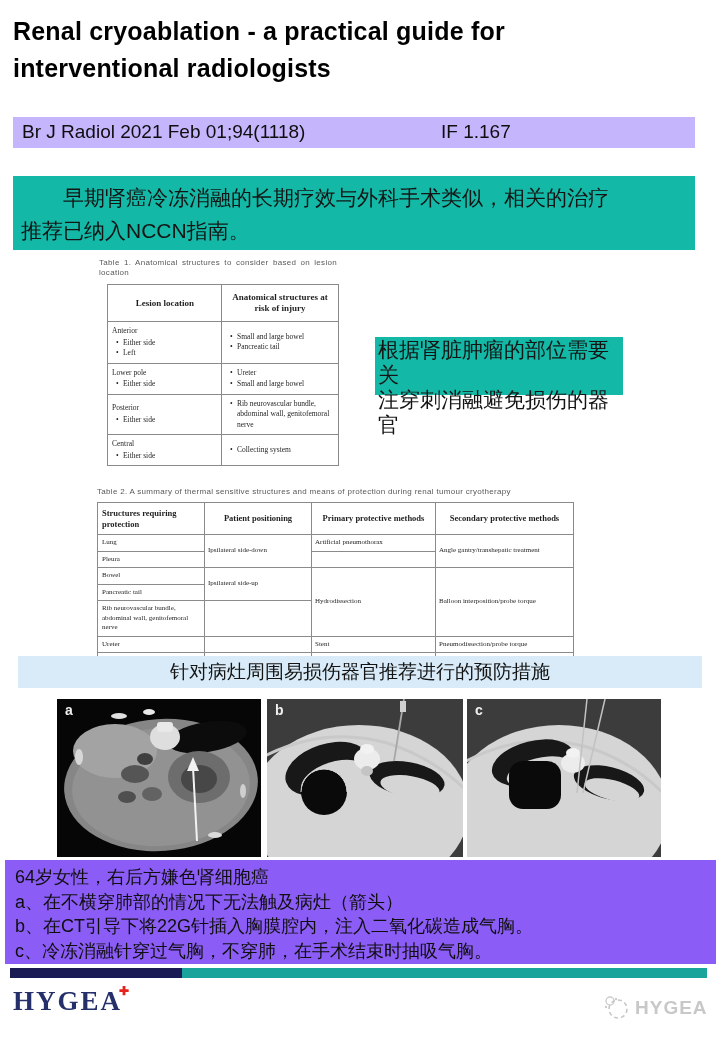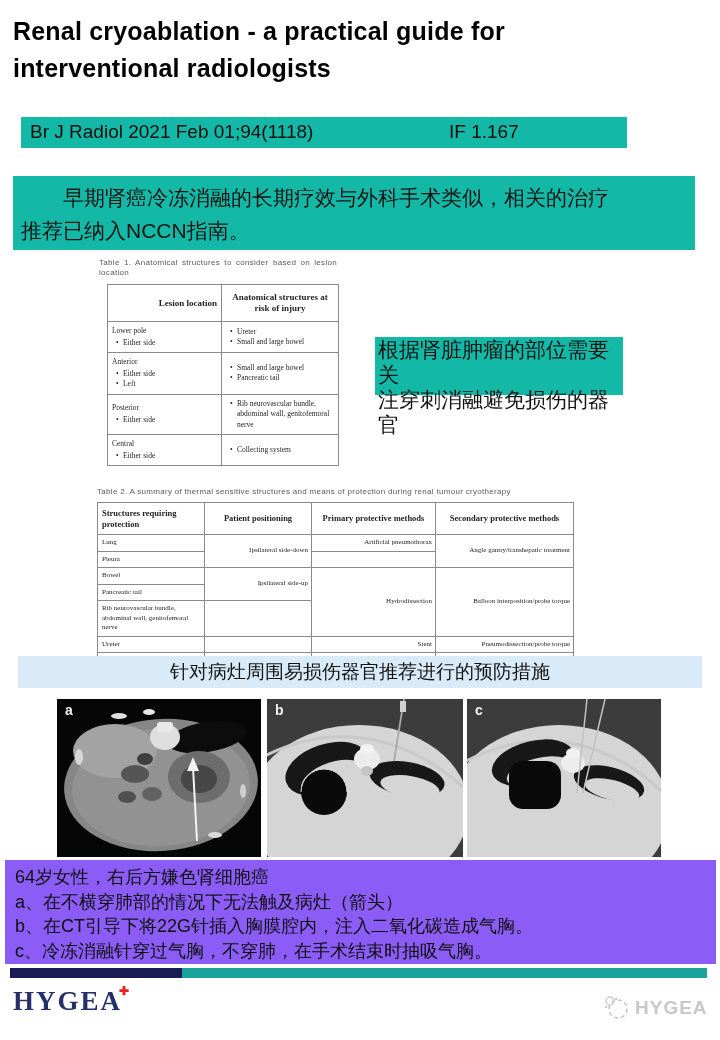--- a/index.html
+++ b/index.html
@@ -5,22 +5,22 @@
   html,body { margin:0; padding:0; background:#ffffff; }
   .slide { position:relative; width:720px; height:1040px; background:#ffffff;
            font-family:"Liberation Sans", sans-serif; overflow:hidden; }
 
   .pre { white-space:pre-line; }
 
   .title { position:absolute; left:13px; top:13px; width:678px; margin:0;
            font-size:25px; line-height:37px; font-weight:bold; color:#000;
            letter-spacing:0.2px; }
 
-  .journal-bar { position:absolute; left:13px; top:117px; width:606px; height:31px;
-                 background:#14b8a6; color:#0e0e0e; font-size:19px;margin-left:8px; }
+  .journal-bar { position:absolute; left:13px; top:117px; width:682px; height:31px;
+                 background:#c4b5fd; color:#0e0e0e; font-size:19px; }
   .journal-citation { position:absolute; left:9px; top:4px; }
   .impact-factor { position:absolute; left:428px; top:4px; }
 
   .callout { position:absolute; background:#14b8a6; color:#141414; box-sizing:border-box; }
   .summary { left:13px; top:176px; width:682px; height:74px;
              font-size:21px; line-height:33px; padding:5px 8px 0 8px; }
   .note { left:375px; top:337px; width:248px; height:58px;
           font-size:21px; line-height:25px; padding-left:3px; }
 
   .banner { position:absolute; left:18px; top:656px; width:684px; height:32px;
@@ -30,31 +30,31 @@
   .fig { position:absolute; }
   .fig1 { left:99px; top:258px; width:248px; }
   .fig2 { left:97px; top:487px; width:490px; }
   .fig-caption { font-size:8px; color:#5a5a5a; letter-spacing:0.3px; line-height:10px; }
   .fig1 .fig-caption { text-align:justify; width:238px; }
 
   table.paper { border-collapse:collapse; font-family:"Liberation Serif", serif; color:#1f1f1f; }
   .paper td, .paper th { border:1px solid #8a8a8a; vertical-align:middle; }
   .t1 { margin:6px 0 0 8px; width:232px; font-size:7.5px; line-height:10.5px; table-layout:fixed; }
   .t1 th { font-size:9px; line-height:11px; padding:7px 4px; text-align:center; }
-  .t1 th.left { text-align:right; padding-left:5px; }
+  .t1 th.left { text-align:center; padding-left:5px; }
   .t1 td { padding:4px 4px; }
   .t1 .col-loc { width:104px; }
   .cell-title { margin-bottom:1px; }
   .bi { position:relative; padding-left:11px; }
   .bi::before { content:"•"; position:absolute; left:4px; }
 
   .t2 { margin-top:5px; width:476px; font-size:7px; line-height:9.5px; table-layout:fixed; }
   .t2 th { font-size:8.5px; line-height:10.5px; padding:5px 3px; text-align:center; }
   .t2 th.left { text-align:left; padding-left:4px; }
-  .t2 td { padding:3px 3px; text-align:right; height:8px; }
+  .t2 td { padding:3px 3px; text-align:left; height:8px; }
   .t2 td.left { text-align:left; padding-left:4px; }
 
   .ct { position:absolute; top:699px; height:158px; }
   .ct-a { left:57px; width:204px; }
   .ct-b { left:267px; width:196px; }
   .ct-c { left:467px; width:194px; }
   .ct svg { display:block; width:100%; height:100%; }
   .ct-label { position:absolute; left:8px; top:3px; color:#efefef; font-weight:bold;
               font-size:14px; }
 
@@ -93,37 +93,37 @@
   <figure class="fig fig1" style="margin:0;">
     <div class="fig-caption">Table 1. Anatomical structures to consider based on lesion location</div>
     <table class="paper t1">
       <tbody>
           <tr>
         <th class="left col-loc">Lesion location</th>
         <th>Anatomical structures at risk of injury</th>
       </tr>
       <tr>
         <td>
-          <div class="cell-title">Lower pole</div>
-          <div class="bi">Either side</div>
-        </td>
-        <td>
-          <div class="bi">Ureter</div>
-          <div class="bi">Small and large bowel</div>
-        </td>
-      </tr>
-      <tr>
-        <td>
           <div class="cell-title">Anterior</div>
           <div class="bi">Either side</div>
           <div class="bi">Left</div>
         </td>
         <td>
           <div class="bi">Small and large bowel</div>
           <div class="bi">Pancreatic tail</div>
+        </td>
+      </tr>
+      <tr>
+        <td>
+          <div class="cell-title">Lower pole</div>
+          <div class="bi">Either side</div>
+        </td>
+        <td>
+          <div class="bi">Ureter</div>
+          <div class="bi">Small and large bowel</div>
         </td>
       </tr>
       <tr>
         <td>
           <div class="cell-title">Posterior</div>
           <div class="bi">Either side</div>
         </td>
         <td>
           <div class="bi">Rib neurovascular bundle, abdominal wall, genitofemoral nerve</div>
         </td>

